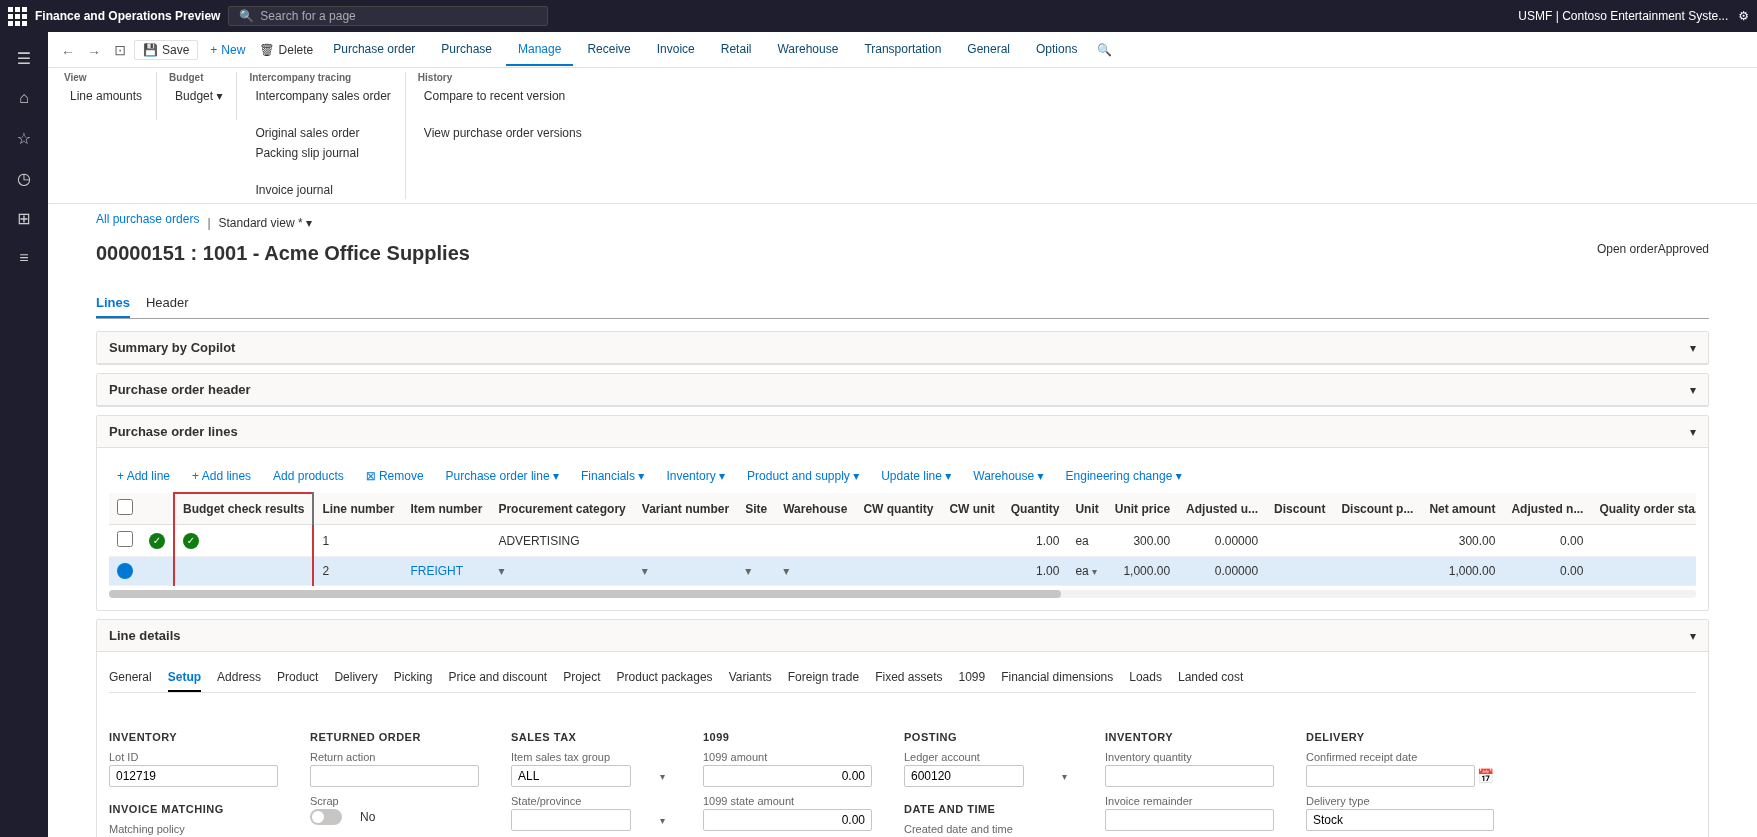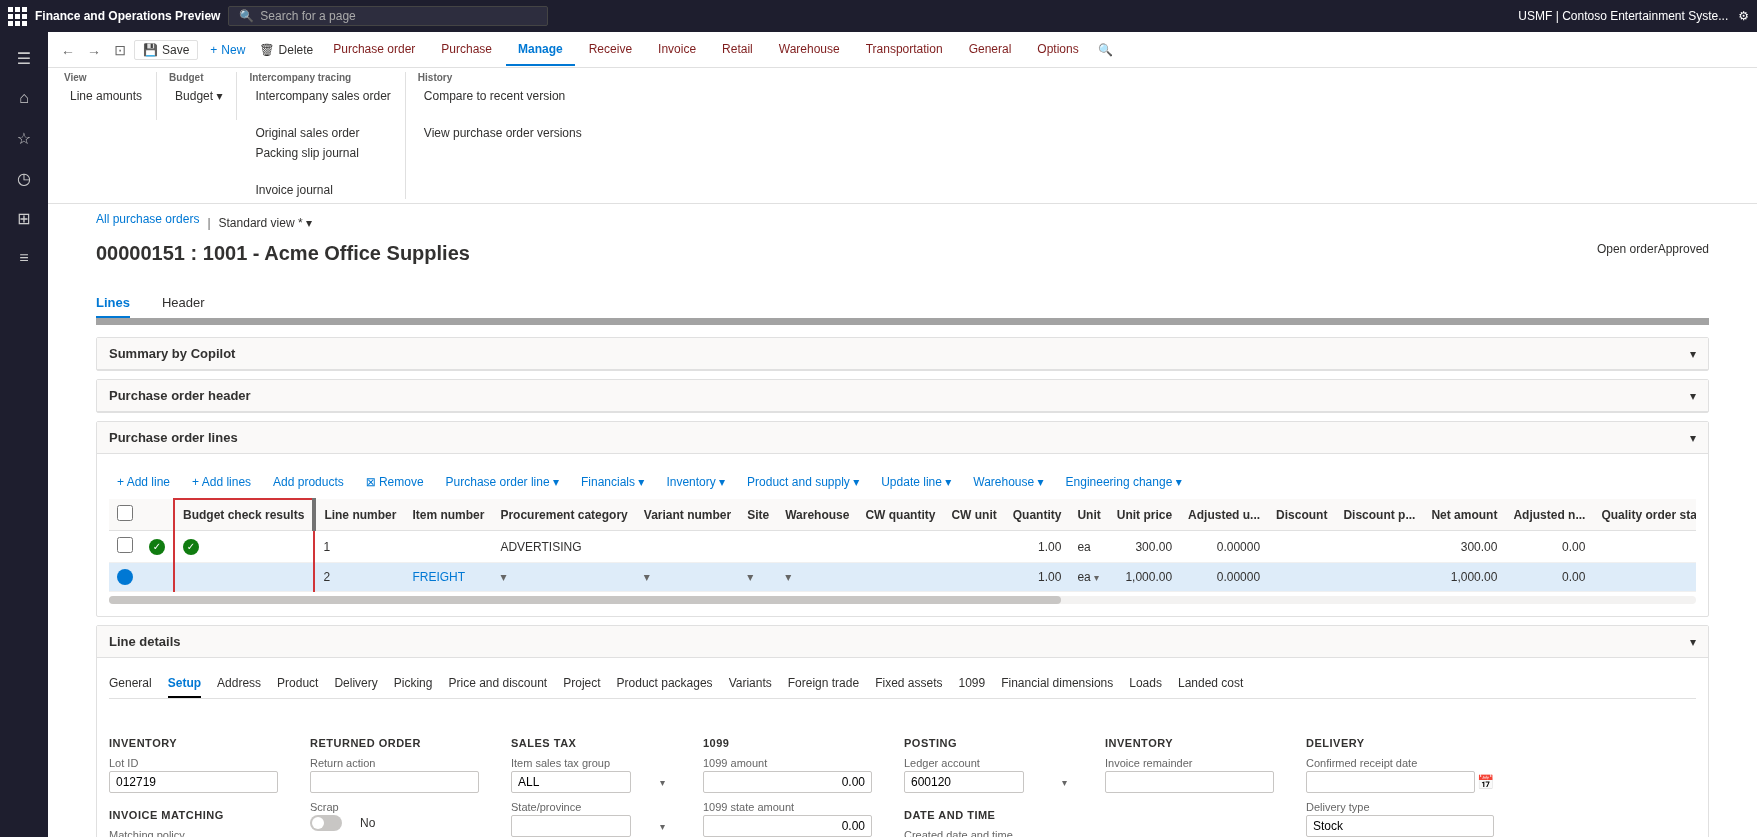--- a/index.html
+++ b/index.html
@@ -70,28 +70,28 @@
       align-items: center;
       padding: 0 8px;
       gap: 2px;
       border-bottom: 1px solid #e0e0e0;
       height: 36px;
     }
     .ribbon-tab {
       padding: 8px 12px;
       font-size: 12px;
       cursor: pointer;
-      color: #7f1d1d;
+      color: #0c4a6e;
       border-bottom: 2px solid transparent;
       white-space: nowrap;
     }
     .ribbon-tab.active {
       border-bottom: 2px solid #0078d4;
       color: #0078d4;
-      font-weight: 700;
+      font-weight: 400;
     }
 
     .ribbon-actions {
       display: flex;
       align-items: flex-start;
       padding: 4px 8px;
       gap: 4px;
       min-height: 56px;
     }
     .ribbon-group {
@@ -135,21 +135,21 @@
       flex: 1;
       overflow-y: auto;
       padding: 8px 48px;
     }
 
     .breadcrumb { color: #0078d4; font-size: 12px; margin-bottom: 8px; cursor: pointer; }
 
     .page-title { font-size: 20px; font-weight: 600; color: #323130; margin-bottom: 12px; }
     .status-item { font-size: 12px; color: #323130; }
 
-    .doc-tabs { display: flex; gap: 32px; border-bottom: 7px solid #a3a3a3; margin-bottom: 12px; }
+    .doc-tabs { display: flex; gap: 16px; border-bottom: 1px solid #a3a3a3; margin-bottom: 12px; }
     .doc-tab { padding: 6px 0; font-size: 13px; cursor: pointer; color: #323130; border-bottom: 2px solid transparent; }
     .doc-tab.active { border-bottom: 2px solid #0078d4; color: #0078d4; font-weight: 600; }
 
     .section {
       border: 1px solid #e0e0e0;
       border-radius: 2px;
       margin-bottom: 8px;
       background: #fff;
     }
     .section-header {
@@ -300,21 +300,21 @@
     }
     .table-scroll-thumb {
       height: 8px;
       background: #c8c6c4;
       border-radius: 4px;
       width: 60%;
     }
 
     .col-header-highlighted {
       border-left: 2px solid #d13438;
-      border-right: 4px solid #737373;
+      border-right: 2px solid #737373;
       border-top: 2px solid #d13438;
     }
     .col-cell-highlighted {
       border-left: 2px solid #d13438;
       border-right: 2px solid #d13438;
     }
     .col-cell-highlighted-last {
       border-left: 2px solid #d13438;
       border-right: 2px solid #d13438;
       border-bottom: 2px solid #d13438;
@@ -697,20 +697,24 @@
               <div class="details-section-title" style="margin-top:8px;">DATE AND TIME</div>
               <div class="field-group">
                 <div class="field-label">Created date and time</div>
                 <input class="field-input field-input-wide" type="text" value="" style="">
               </div>
             </div>
 
             <div class="details-col">
               <div class="details-section-title">INVENTORY</div>
               <div class="field-group">
+                <div class="field-label">Inventory quantity</div>
+                <input class="field-input" type="text" value="" style="">
+              </div>
+              <div class="field-group">
                 <div class="field-label">Invoice remainder</div>
                 <input class="field-input" type="text" value="" style="">
               </div>
             </div>
 
             <div class="details-col">
               <div class="details-section-title">DELIVERY</div>
               <div class="field-group">
                 <div class="field-label">Confirmed receipt date</div>
                 <div style="display:flex; align-items:center; gap:2px;">

